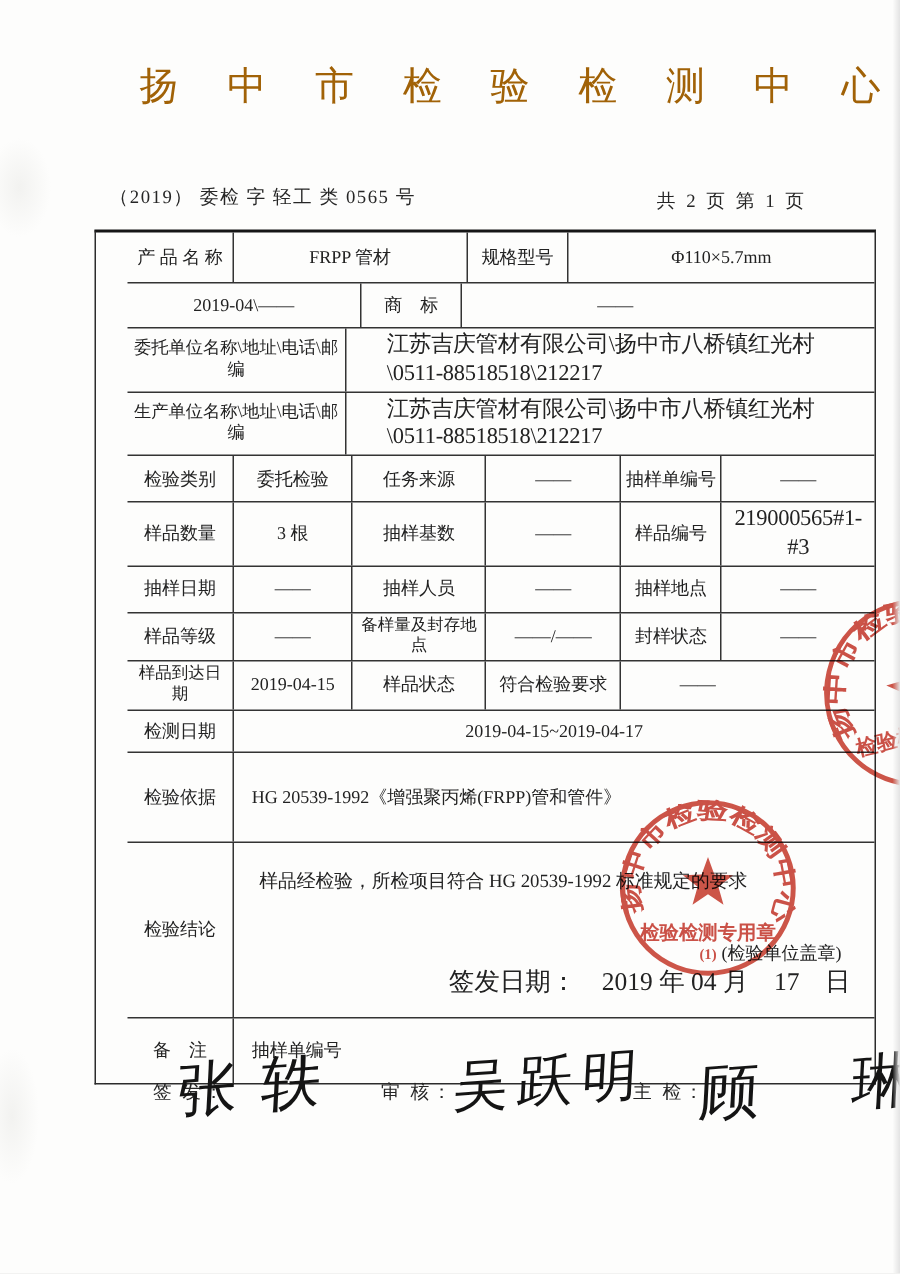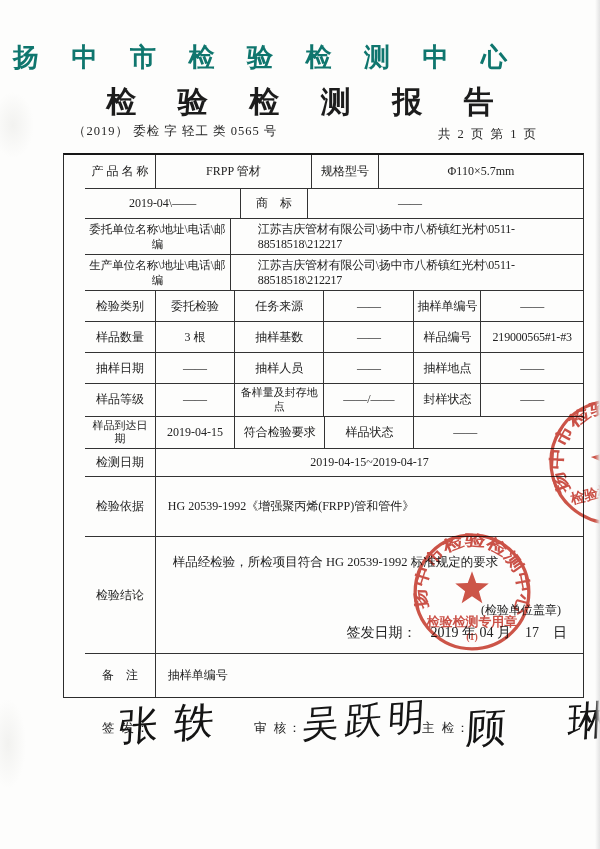--- a/index.html
+++ b/index.html
@@ -5,22 +5,22 @@
   * { margin:0; padding:0; box-sizing:border-box; }
   html,body { background:#e9e9e9; }
   .page {
     position:relative; width:600px; height:849px; margin:0 auto;
     background:#fdfdfc; overflow:hidden;
     font-family:"Liberation Serif","DejaVu Serif",serif;
     color:#262626;
   }
   .org-title {
     position:absolute; top:40px; left:0; width:100%;
-    text-align:left; font-size:26px; font-weight:bold;
-    letter-spacing:13px; padding-left:13px; color:#0f766e; white-space:pre;
+    text-align:right; font-size:26px; font-weight:normal;
+    letter-spacing:13px; padding-left:13px; color:#a16207; white-space:pre;
   }
   .report-title {
     position:absolute; top:82px; left:0; width:100%;
     text-align:center; font-size:30px; font-weight:bold;
     letter-spacing:17px; padding-left:17px; color:#1c1c1c; white-space:pre;
   }
   .doc-line { position:absolute; top:123px; left:63px; right:40px; height:20px; font-size:12.5px; }
   .doc-no { position:absolute; left:10px; top:0; white-space:pre; letter-spacing:1px; }
   .page-info { position:absolute; right:22px; top:3px; white-space:pre; letter-spacing:2px; }
 
@@ -33,36 +33,36 @@
   .trow { display:flex; border-bottom:1.4px solid #333; }
   .trow:last-child { border-bottom:none; }
   .cell {
     border-right:1.4px solid #333; display:flex; align-items:center;
     justify-content:center; font-size:12px; text-align:center;
     padding:2px 3px; line-height:1.25; color:#222;
   }
   .cell.last { border-right:none; }
   .cell.left { justify-content:flex-start; text-align:left; padding-left:12px; }
   .pre { white-space:pre; }
-  .small { font-size:12px; letter-spacing:-0.2px; }
+  .small { font-size:15px; letter-spacing:-0.2px; }
   
   .wA1{width:14.23%;} .wA2{width:31.35%;} .wA3{width:13.46%;} .wA4{width:40.96%;}
   .wB1{width:30.19%;} .wB2{width:69.81%;}
   .wC1{width:14.23%;} .wC2{width:15.96%;} .wC3{width:17.88%;}
   .wC4{width:18.08%;} .wC5{width:13.46%;} .wC6{width:20.38%;}
   .wD1{width:14.23%;} .wD2{width:85.77%;}
   
   .h34{min-height:34px;} .h30{min-height:30px;} .h36{min-height:36px;gap:15px;}
   .h31{min-height:31px;} .h29{min-height:29px;} .h28{min-height:28px;}
   .h60{min-height:60px;} .h117{min-height:117px;} .h43{min-height:43px;}
 
   .conclusion-cell { position:relative; align-items:flex-start; justify-content:flex-start; }
   .conclusion-text { margin:16px 0 0 14px; font-size:12.5px; text-align:left; }
   .seal-note { position:absolute; right:22px; top:66px; font-size:12px; white-space:pre; }
-  .issue-date { position:absolute; right:16px; bottom:12px; font-size:14px; white-space:pre; }
+  .issue-date { position:absolute; right:16px; bottom:12px; font-size:17px; white-space:pre; }
 
   .sign-row { position:absolute; left:66px; top:698px; width:514px; height:70px; }
   .sign-label { position:absolute; font-size:12.5px; top:22px; white-space:pre; letter-spacing:2px; }
   .sign-name {
     position:absolute; top:-2px; font-size:40px; color:#141414;
     transform:rotate(-4deg) skewX(-7deg); white-space:pre;
   }
   .lbl-issuer{left:4px;margin-left:32px;} .name-issuer{left:52px; letter-spacing:16px;}
   .lbl-reviewer{left:188px;} .name-reviewer{left:236px; font-size:37px; letter-spacing:6px;}
   .lbl-chief{left:356px;} .name-chief{left:400px; letter-spacing:26px;}
@@ -83,21 +83,20 @@
   .smudge { position:absolute; background:radial-gradient(closest-side,#f2f2f0,rgba(255,255,255,0)); }
   .smudge-1 { left:-8px; top:92px; width:42px; height:66px; }
   .smudge-2 { left:-10px; bottom:60px; width:36px; height:90px; }
 </style>
 </head>
 <body>
 
 <div class="page">
 
   <div class="org-title">扬 中 市 检 验 检 测 中 心</div>
-  <div class="report-title">检 验 检 测 报 告</div>
 
   <div class="doc-line">
     <span class="doc-no">（2019） 委检 字 轻工 类 0565 号</span>
     <span class="page-info">共 2 页 第 1 页</span>
   </div>
 
   <div class="report-table">
 
     <div class="trow h34">
       <div class="cell pre wA1">产 品 名 称</div>
@@ -154,22 +153,22 @@
       <div class="cell wC2">——</div>
       <div class="cell wC3" style="font-size:11px">备样量及封存地点</div>
       <div class="cell wC4">——/——</div>
       <div class="cell wC5">封样状态</div>
       <div class="cell wC6 last">——</div>
     </div>
 
     <div class="trow h29">
       <div class="cell wC1" style="font-size:11px">样品到达日期</div>
       <div class="cell wC2">2019-04-15</div>
+      <div class="cell wC3">样品状态</div>
       <div class="cell wC4">符合检验要求</div>
-      <div class="cell wC3">样品状态</div>
       <div class="cell wC6 last">——</div>
     </div>
 
     <div class="trow h28">
       <div class="cell wD1">检测日期</div>
       <div class="cell wD2 last">2019-04-15~2019-04-17</div>
     </div>
 
     <div class="trow h60">
       <div class="cell wD1">检验依据</div>

